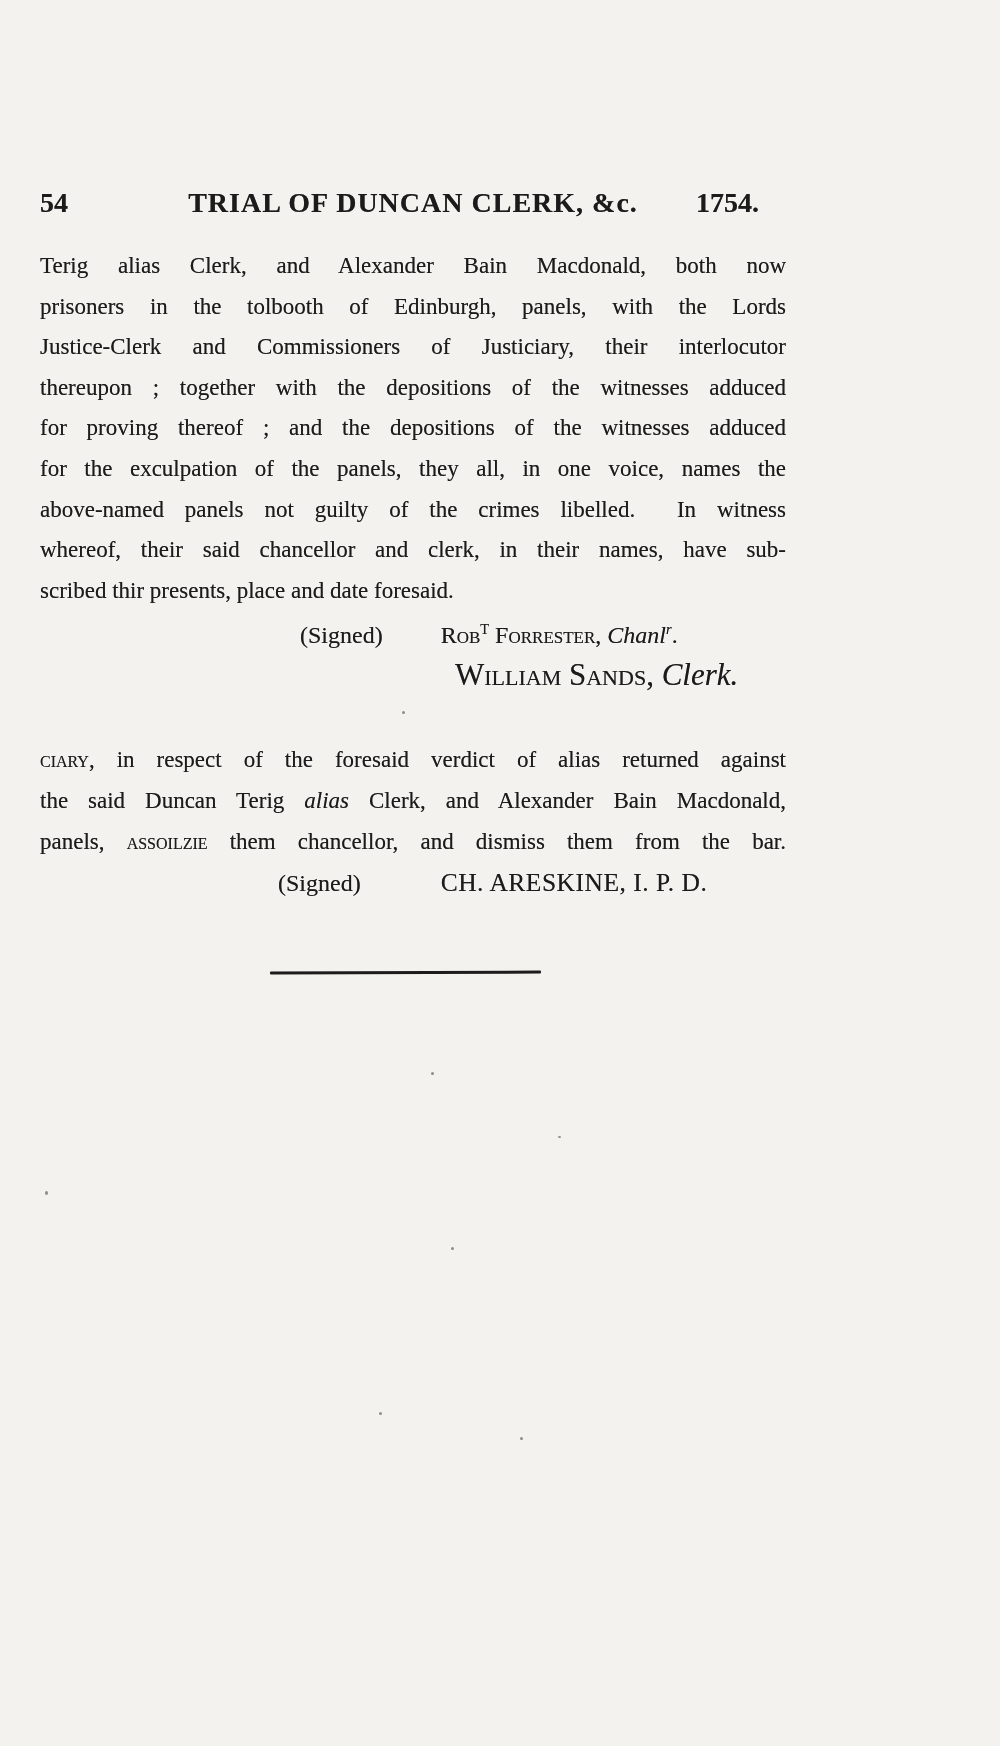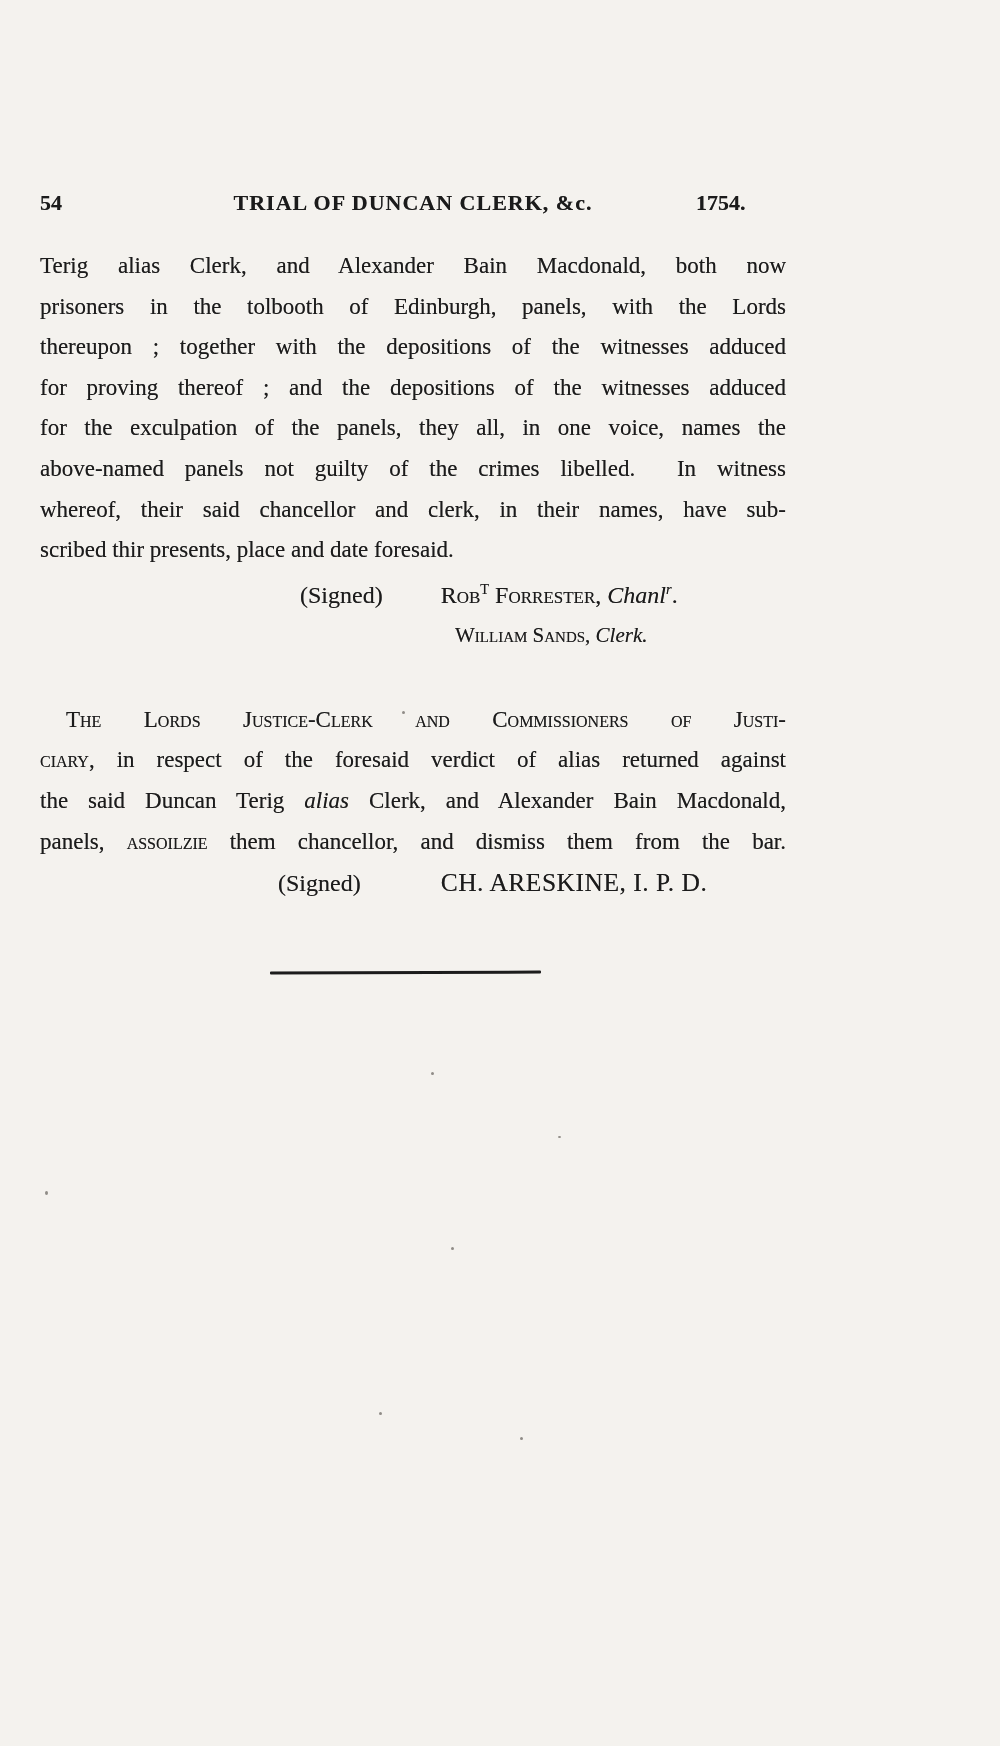--- a/index.html
+++ b/index.html
@@ -13,38 +13,38 @@
     overflow:hidden;
   }
   .page { position:absolute; inset:0; background:#f4f2ee; }
   .content {
     position:absolute; left:40px; top:0; width:746px;
     text-shadow:0 0 0.45px rgba(25,25,25,0.55);
   }
   .running-head {
     display:flex; align-items:baseline;
     margin-top:188px;
-    font-weight:bold; font-size:22px; line-height:30px;
+    font-weight:bold; font-size:28px; line-height:30px;
   }
   .running-head .num { width:90px; text-align:left; }
   .running-head .title { flex:1; text-align:center; letter-spacing:1px; }
   .running-head .year { width:90px; text-align:left; }
 
   .para1 { margin-top:28px; }
   .line { font-size:23px; line-height:40.6px; white-space:pre-wrap; }
   .just { text-align:justify; text-align-last:justify; }
   .indent { text-indent:26px; }
   .sc { font-variant:small-caps; }
   .it { font-style:italic; }
   .sup { font-size:0.6em; vertical-align:super; line-height:0; }
 
   .signed-block { margin-top:4px; }
   .signed-line { font-size:24px; line-height:40px; padding-left:260px; }
   .signed-line .sig-name { margin-left:58px; }
-  .signed-line-2 { font-size:21px; line-height:40px; padding-left:415px; }
+  .signed-line-2 { font-size:31px; line-height:40px; padding-left:415px; }
 
   .para2 { margin-top:45px; }
 
   .signed-line-3 { font-size:24px; line-height:40px; padding-left:238px; margin-top:1px; }
   .signed-line-3 .sig-name { margin-left:80px; font-size:25.5px; letter-spacing:0.5px; }
 
   .rule {
     margin:68px 0 0 230px;
     width:271px; height:2.5px;
     background:#1c1c1c;
@@ -62,39 +62,39 @@
 
     <div class="running-head">
       <span class="num">54</span>
       <span class="title">TRIAL OF DUNCAN CLERK, &amp;c.</span>
       <span class="year">1754.</span>
     </div>
 
     <div class="para1">
       <div class="line just">Terig alias Clerk, and Alexander Bain Macdonald, both now</div>
       <div class="line just">prisoners in the tolbooth of Edinburgh, panels, with the Lords</div>
+      <div class="line just">Justice-Clerk and Commissioners of Justiciary, their interlocutor</div>
       <div class="line just">thereupon ; together with the depositions of the witnesses adduced</div>
       <div class="line just">for proving thereof ; and the depositions of the witnesses adduced</div>
       <div class="line just">for the exculpation of the panels, they all, in one voice, names the</div>
       <div class="line just">above-named panels not guilty of the crimes libelled.  In witness</div>
       <div class="line just">whereof, their said chancellor and clerk, in their names, have sub-</div>
       <div class="line">scribed thir presents, place and date foresaid.</div>
     </div>
 
     <div class="signed-block">
       <div class="signed-line">
         <span>(Signed)</span><span class="sig-name"><span class="sc">Rob</span><span class="sup">T</span><span class="sc"> Forrester, </span><span class="it">Chanl</span><span class="sup it">r</span><span>.</span></span>
       </div>
       <div class="signed-line-2">
         <span class="sc">William Sands, </span><span class="it">Clerk.</span>
       </div>
     </div>
 
     <div class="para2">
-      <div class="line just indent sc">The Lords Justice-Clerk and Commissioners of Justi-</div>
       <div class="line just"><span class="sc">ciary,</span><span> in respect of the foresaid verdict of alias returned against</span></div>
       <div class="line just"><span>the said Duncan Terig </span><span class="it">alias</span><span> Clerk, and Alexander Bain Macdonald,</span></div>
       <div class="line just"><span>panels, </span><span class="sc">assoilzie</span><span> them chancellor, and dismiss them from the bar.</span></div>
     </div>
 
     <div class="signed-line-3">
       <span>(Signed)</span><span class="sig-name">CH. ARESKINE, I. P. D.</span>
     </div>
 
     <div class="rule"></div>

